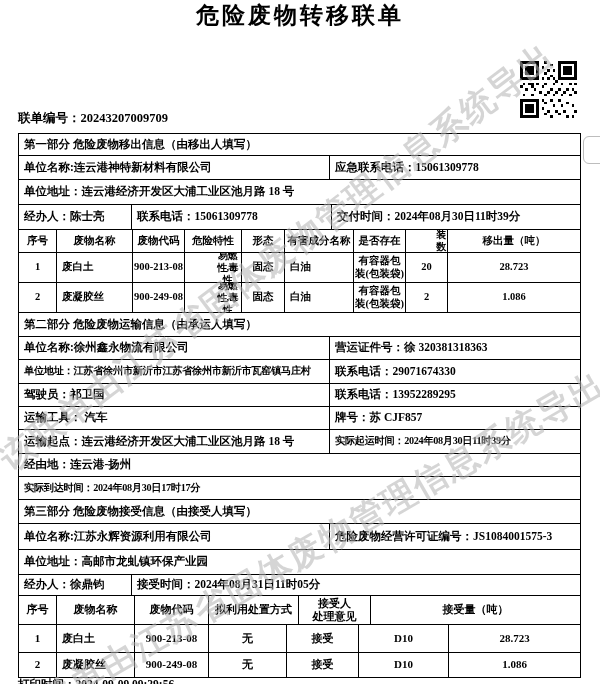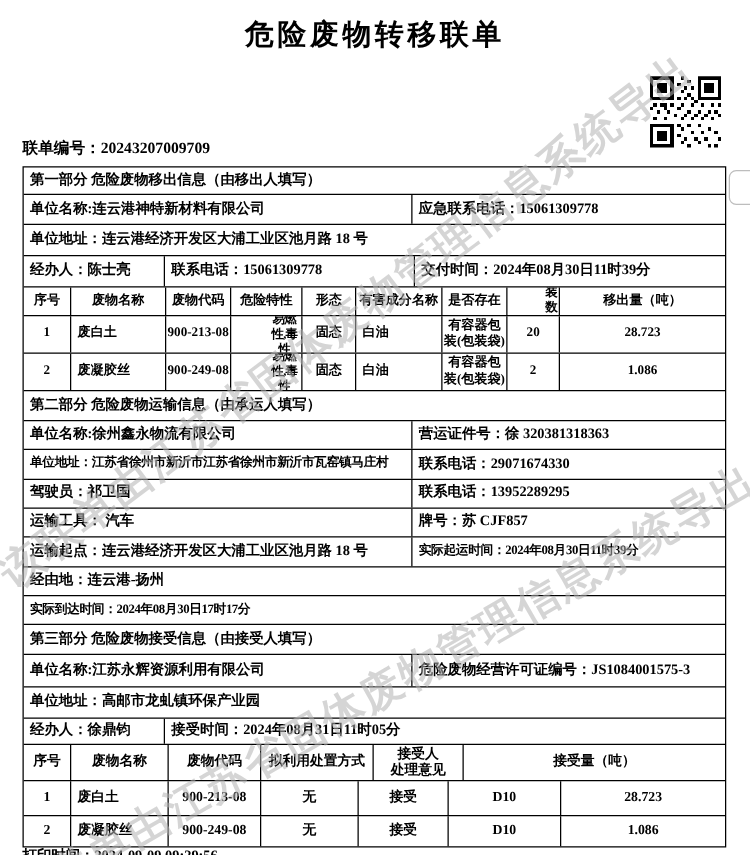--- a/index.html
+++ b/index.html
@@ -1,18 +1,18 @@
 <!DOCTYPE html>
 <html><head>
 <meta charset="utf-8">
 <style>
   html,body{margin:0;padding:0;background:#fff;}
   .page{position:relative;width:600px;height:684px;background:#fff;overflow:hidden;
         font-family:"Liberation Serif","DejaVu Serif",serif;font-weight:700;color:#000;}
-  .title{position:absolute;top:12px;left:0;width:100%;text-align:center;margin:0;
+  .title{position:absolute;top:0;left:0;width:100%;text-align:center;margin:0;
          font-size:23px;letter-spacing:3px;}
   .manifest-no{position:absolute;left:18px;top:110px;font-size:12.5px;}
   .qr{position:absolute;left:520px;top:61px;width:57px;height:57px;}
   .seal-edge{position:absolute;left:583px;top:136px;width:34px;height:26px;
              border:1.5px solid #bdbdbd;border-radius:6px;background:#fff;}
   .wm{position:absolute;white-space:nowrap;font-size:34px;color:#b4b4b4;opacity:.55;
       transform-origin:0 50%;pointer-events:none;z-index:4;letter-spacing:2px;}
   .wm1{left:4px;top:440px;transform:rotate(-37deg);}
   .wm2{left:10px;top:700px;transform:rotate(-30deg);}
   .grid{position:absolute;left:18px;top:133px;width:563px;border:1.6px solid #000;

